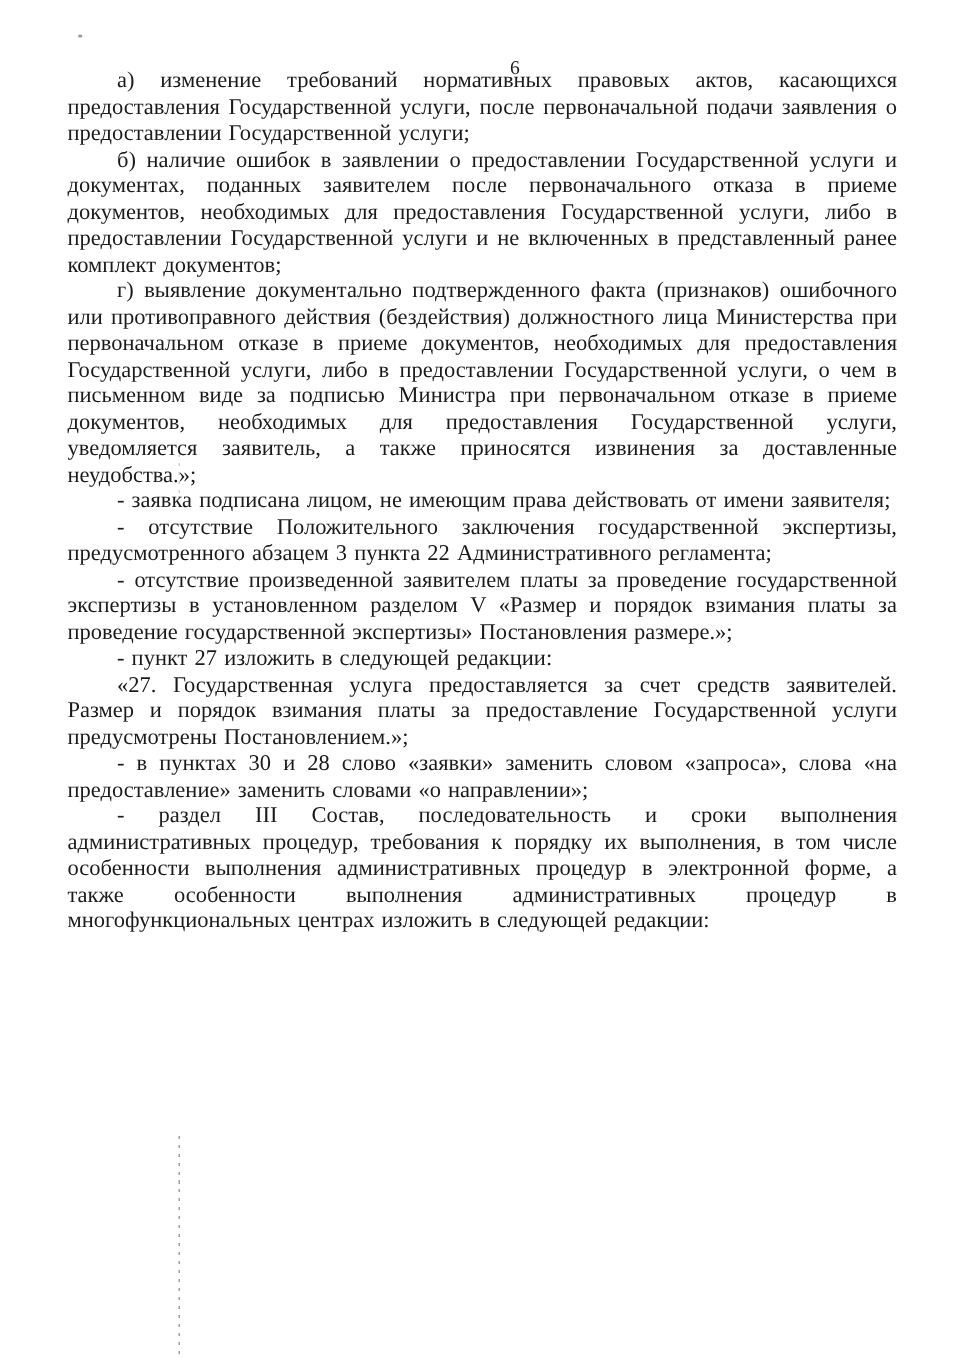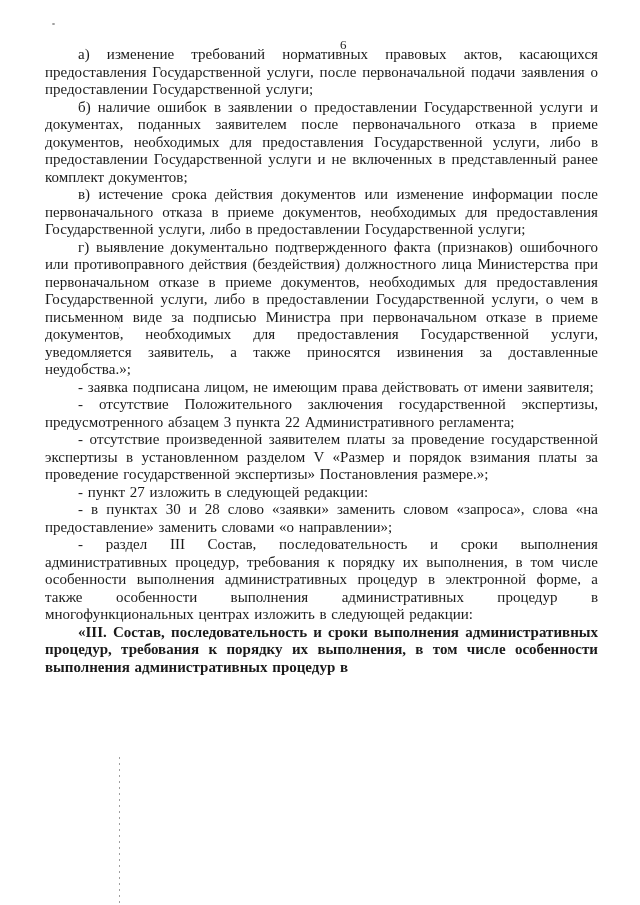--- a/index.html
+++ b/index.html
@@ -72,25 +72,24 @@
 </style>
 </head>
 <body>
 
 <div class="page">
   <div class="scan-dot"></div>
   <div class="page-number">6</div>
   <div class="content" id="content">
       <p class="para">а) изменение требований нормативных правовых актов, касающихся предоставления Государственной услуги, после первоначальной подачи заявления о предоставлении Государственной услуги;</p>
       <p class="para">б) наличие ошибок в заявлении о предоставлении Государственной услуги и документах, поданных заявителем после первоначального отказа в приеме документов, необходимых для предоставления Государственной услуги, либо в предоставлении Государственной услуги и не включенных в представленный ранее комплект документов;</p>
-      <p class="para">в) истечение срока действия документов или изменение информации после первоначального отказа в приеме документов, необходимых для предоставления Государственной услуги, либо в предоставлении Государственной услуги;</p>
       <p class="para">г) выявление документально подтвержденного факта (признаков) ошибочного или противоправного действия (бездействия) должностного лица Министерства при первоначальном отказе в приеме документов, необходимых для предоставления Государственной услуги, либо в предоставлении Государственной услуги, о чем в письменном виде за подписью Министра при первоначальном отказе в приеме документов, необходимых для предоставления Государственной услуги, уведомляется заявитель, а также приносятся извинения за доставленные неудобства.»;</p>
       <p class="para">- заявка подписана лицом, не имеющим права действовать от имени заявителя;</p>
       <p class="para">- отсутствие Положительного заключения государственной экспертизы, предусмотренного абзацем 3 пункта 22 Административного регламента;</p>
       <p class="para">- отсутствие произведенной заявителем платы за проведение государственной экспертизы в установленном разделом V «Размер и порядок взимания платы за проведение государственной экспертизы» Постановления размере.»;</p>
       <p class="para">- пункт 27 изложить в следующей редакции:</p>
+      <p class="para">«27. Государственная услуга предоставляется за счет средств заявителей. Размер и порядок взимания платы за предоставление Государственной услуги предусмотрены Постановлением.»;</p>
       <p class="para">- в пунктах 30 и 28 слово «заявки» заменить словом «запроса», слова «на предоставление» заменить словами «о направлении»;</p>
       <p class="para">- раздел III Состав, последовательность и сроки выполнения административных процедур, требования к порядку их выполнения, в том числе особенности выполнения административных процедур в электронной форме, а также особенности выполнения административных процедур в многофункциональных центрах изложить в следующей редакции:</p>
-      <p class="para bold">«III. Состав, последовательность и сроки выполнения административных процедур, требования к порядку их выполнения, в том числе особенности выполнения административных процедур в</p>
     </div>
   <div class="scan-vline-mid"></div>
   <div class="scan-vline-bottom"></div>
 </div>
 
 </body></html>

